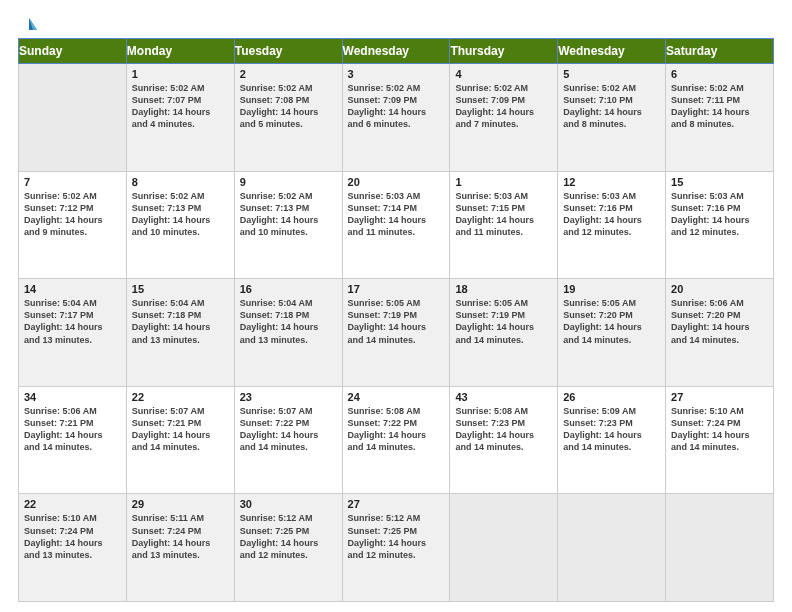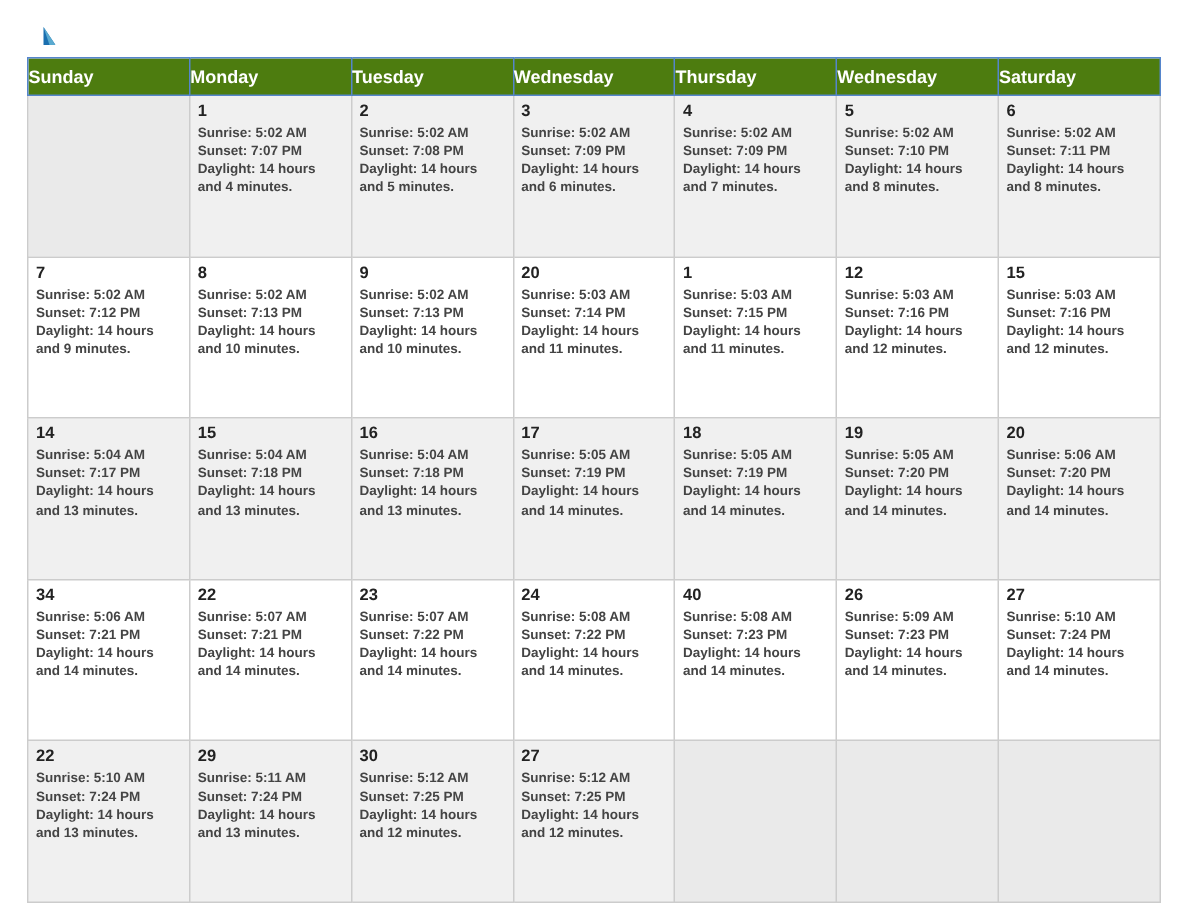--- a/index.html
+++ b/index.html
@@ -233,21 +233,21 @@
           </td>
           <td>
             <span class="cell-date">23</span>
             <div class="cell-info">Sunrise: 5:07 AM<br>Sunset: 7:22 PM<br>Daylight: 14 hours<br>and 14 minutes.</div>
           </td>
           <td>
             <span class="cell-date">24</span>
             <div class="cell-info">Sunrise: 5:08 AM<br>Sunset: 7:22 PM<br>Daylight: 14 hours<br>and 14 minutes.</div>
           </td>
           <td>
-            <span class="cell-date">40</span>
+            <span class="cell-date">43</span>
             <div class="cell-info">Sunrise: 5:08 AM<br>Sunset: 7:23 PM<br>Daylight: 14 hours<br>and 14 minutes.</div>
           </td>
           <td>
             <span class="cell-date">26</span>
             <div class="cell-info">Sunrise: 5:09 AM<br>Sunset: 7:23 PM<br>Daylight: 14 hours<br>and 14 minutes.</div>
           </td>
           <td>
             <span class="cell-date">27</span>
             <div class="cell-info">Sunrise: 5:10 AM<br>Sunset: 7:24 PM<br>Daylight: 14 hours<br>and 14 minutes.</div>
           </td>

